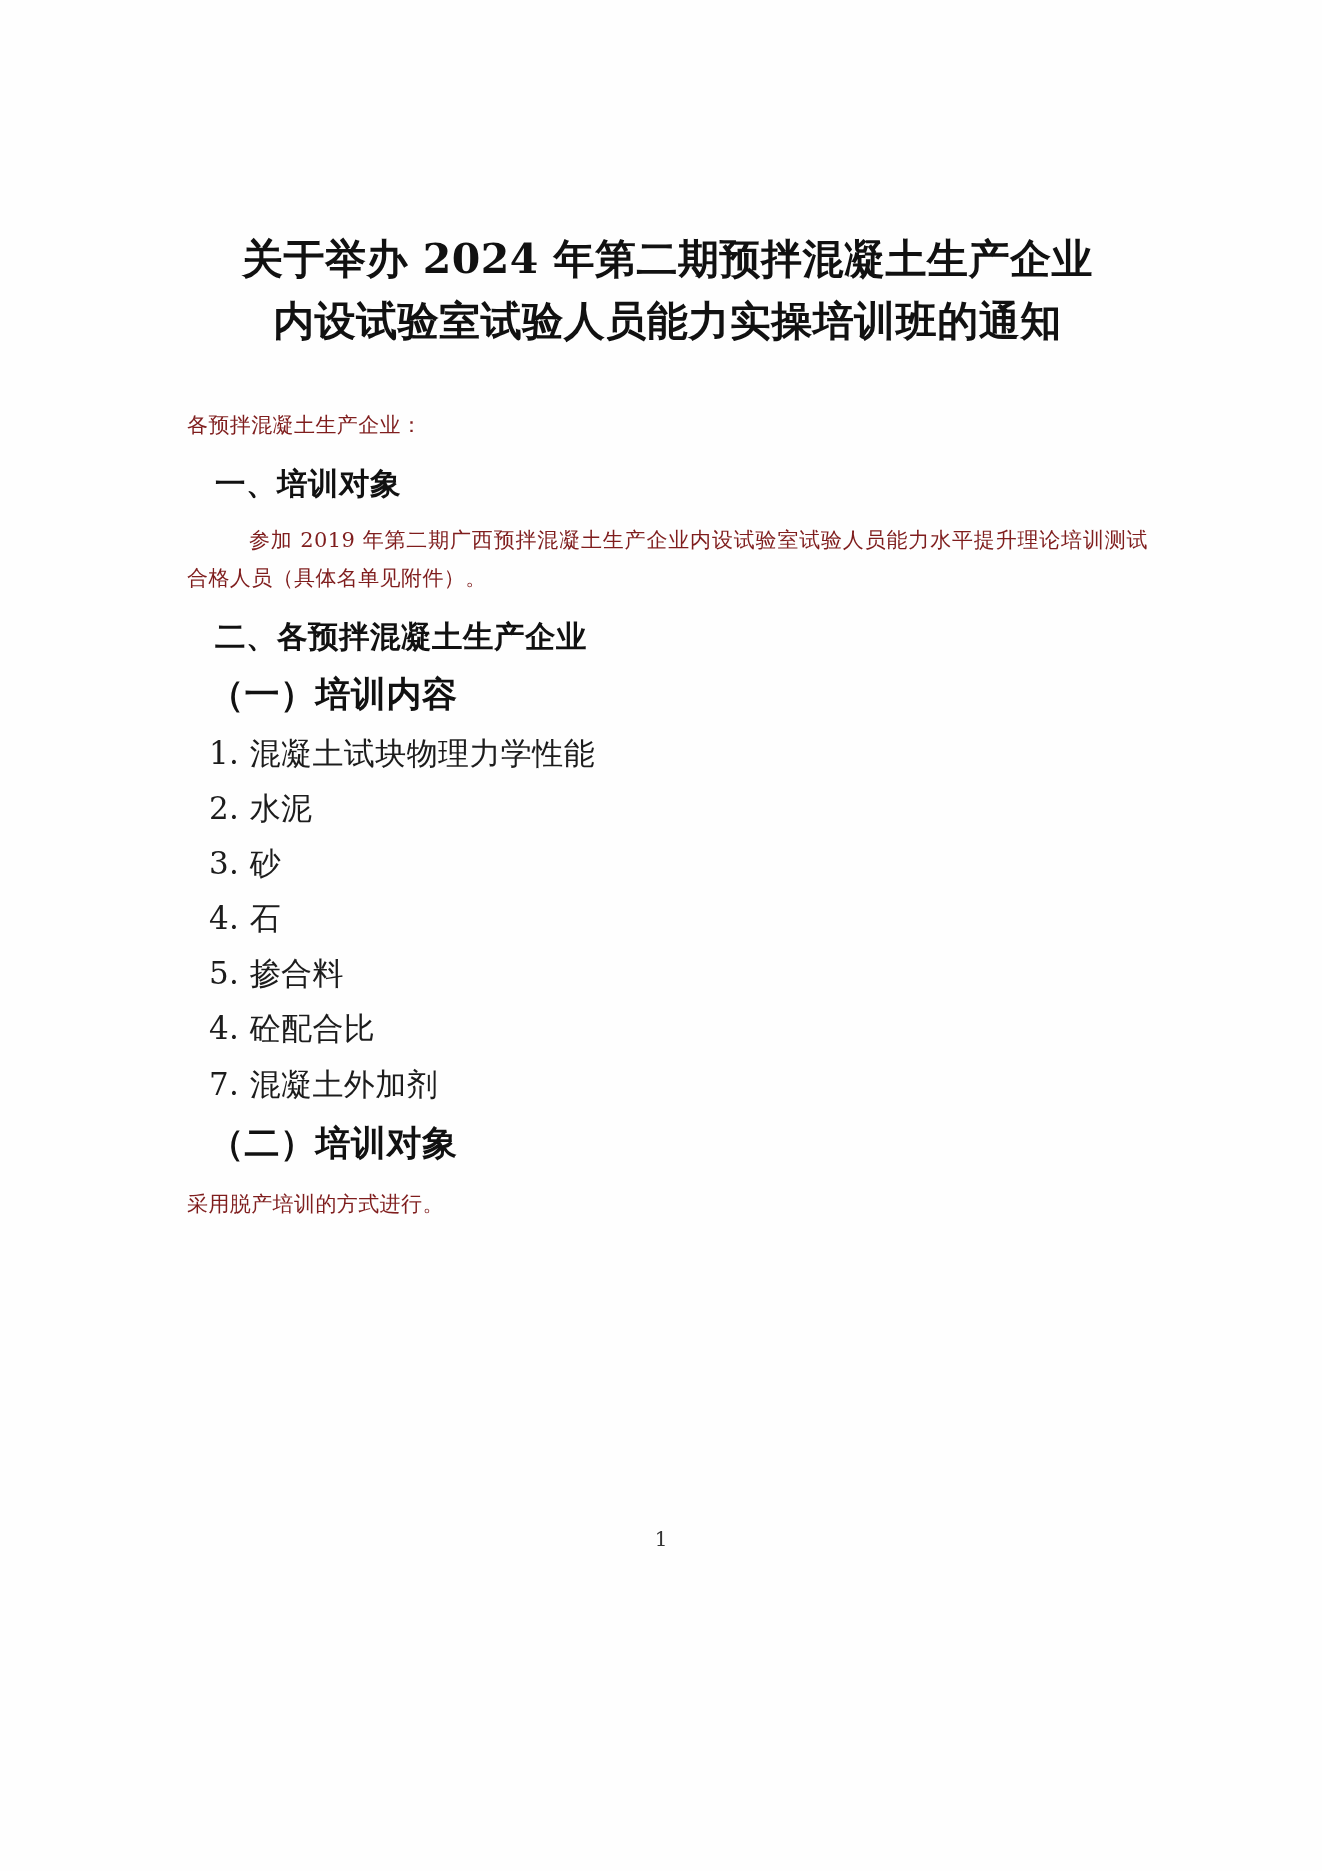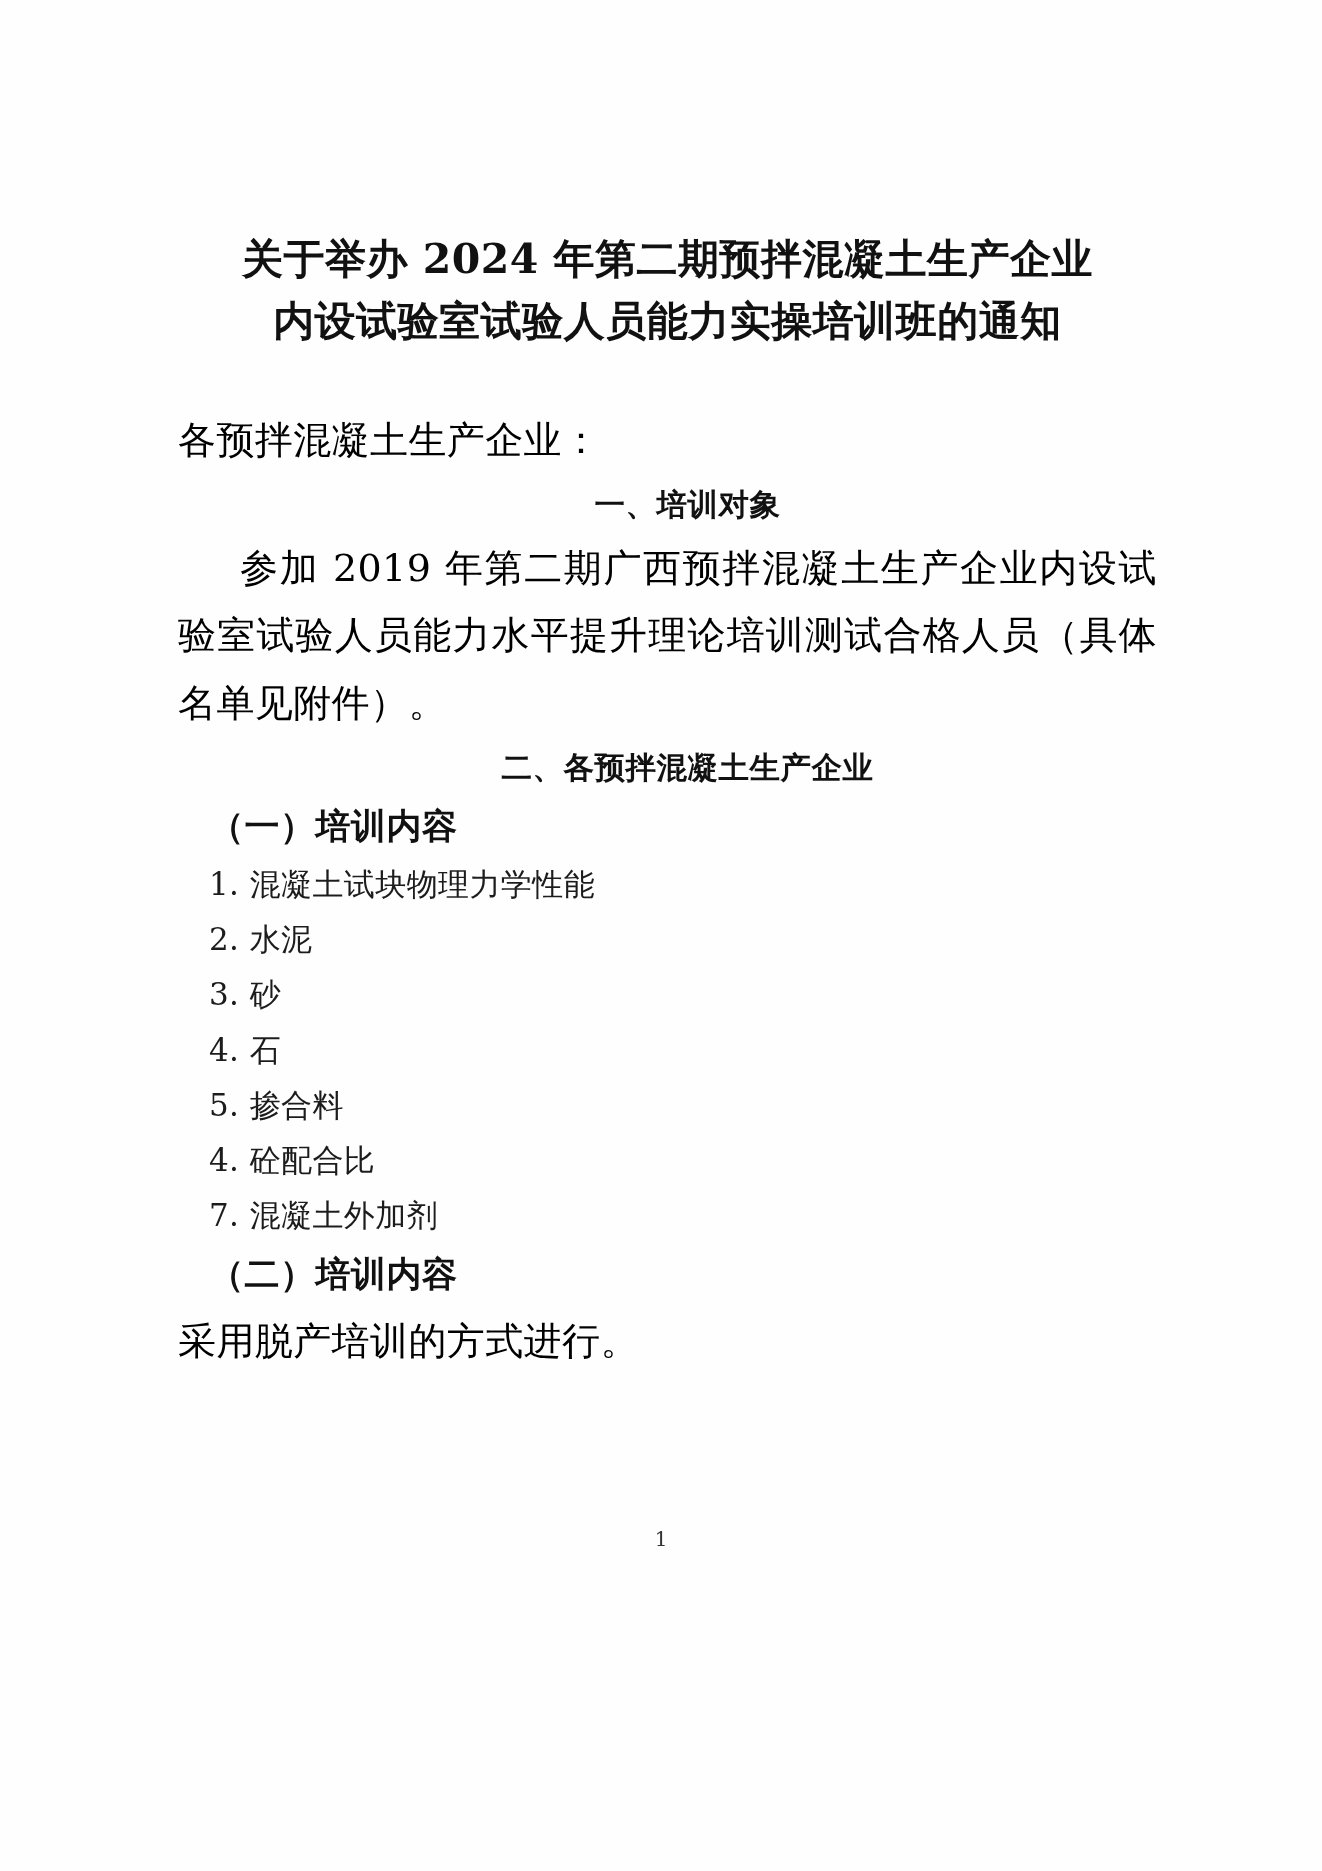--- a/index.html
+++ b/index.html
@@ -38,42 +38,41 @@
     font-size: 41px;
     line-height: 1.52;
     letter-spacing: 0.5px;
     color: #111111;
   }
   .title-line {
     display: block;
     white-space: nowrap;
   }
   .para {
-    font-size: 38px;
+    font-size: 21px;
     line-height: 1.78;
-    margin: 3px;
-    color: #000000;
+    margin: 12px;
+    color: #7f1d1d;
     text-align: justify;
     letter-spacing: 0.4px;
   }
   .para.indent2 {
     text-indent: 62px;
   }
   .para.first-block {
     margin-top: 54px;
   }
   .heading-bold {
     font-size: 30.5px;
     line-height: 1.78;
     margin: 0;
     font-weight: bold;
     color: #111111;
     text-indent: 40px;
     letter-spacing: 0.5px;
-    text-align: center;
   }
   .sub-heading-bold {
     font-size: 35px;
     line-height: 1.78;
     margin: 0;
     font-weight: bold;
     color: #111111;
     text-indent: 34px;
     letter-spacing: 0.5px;
   }
@@ -120,21 +119,21 @@
     <p class="sub-heading-bold">（一）培训内容</p>
 
     <p class="list-item">1. 混凝土试块物理力学性能</p>
     <p class="list-item">2. 水泥</p>
     <p class="list-item">3. 砂</p>
     <p class="list-item">4. 石</p>
     <p class="list-item">5. 掺合料</p>
     <p class="list-item">4. 砼配合比</p>
     <p class="list-item">7. 混凝土外加剂</p>
 
-    <p class="sub-heading-bold">（二）培训内容</p>
+    <p class="sub-heading-bold">（二）培训对象</p>
 
     <p class="para">采用脱产培训的方式进行。</p>
 
   </div>
 
   <div class="page-number">1</div>
 
 </div>
 
 </body></html>

